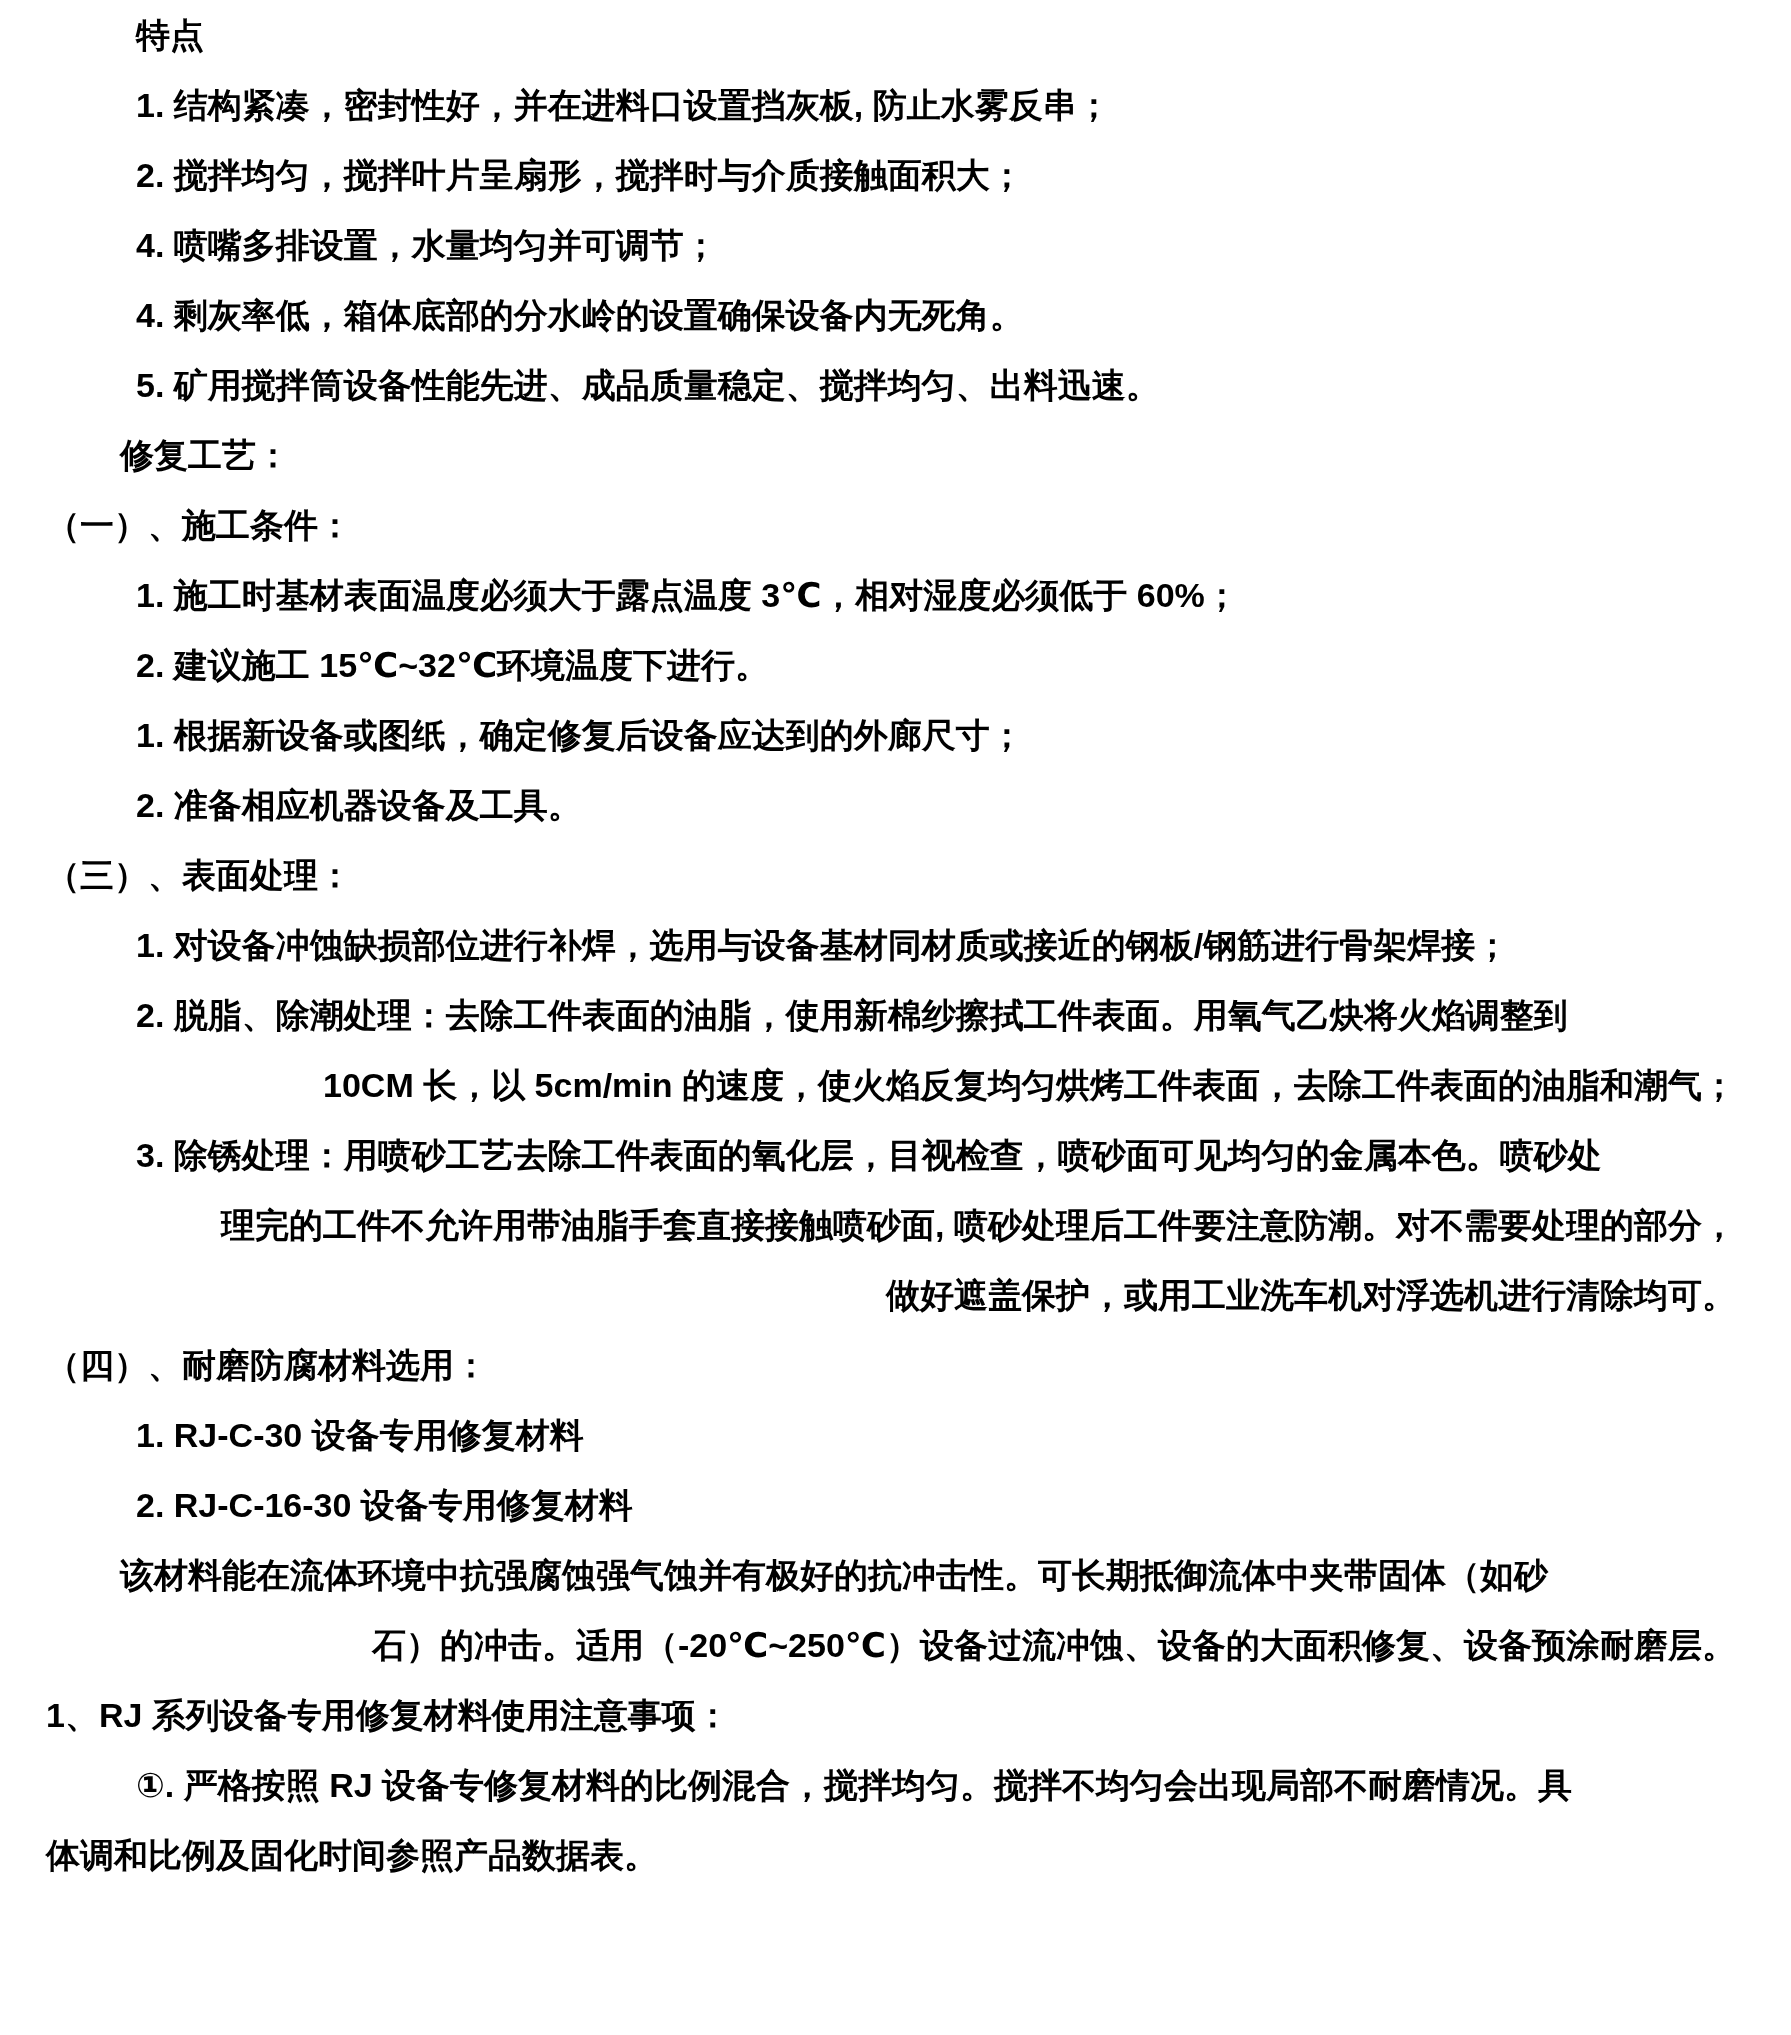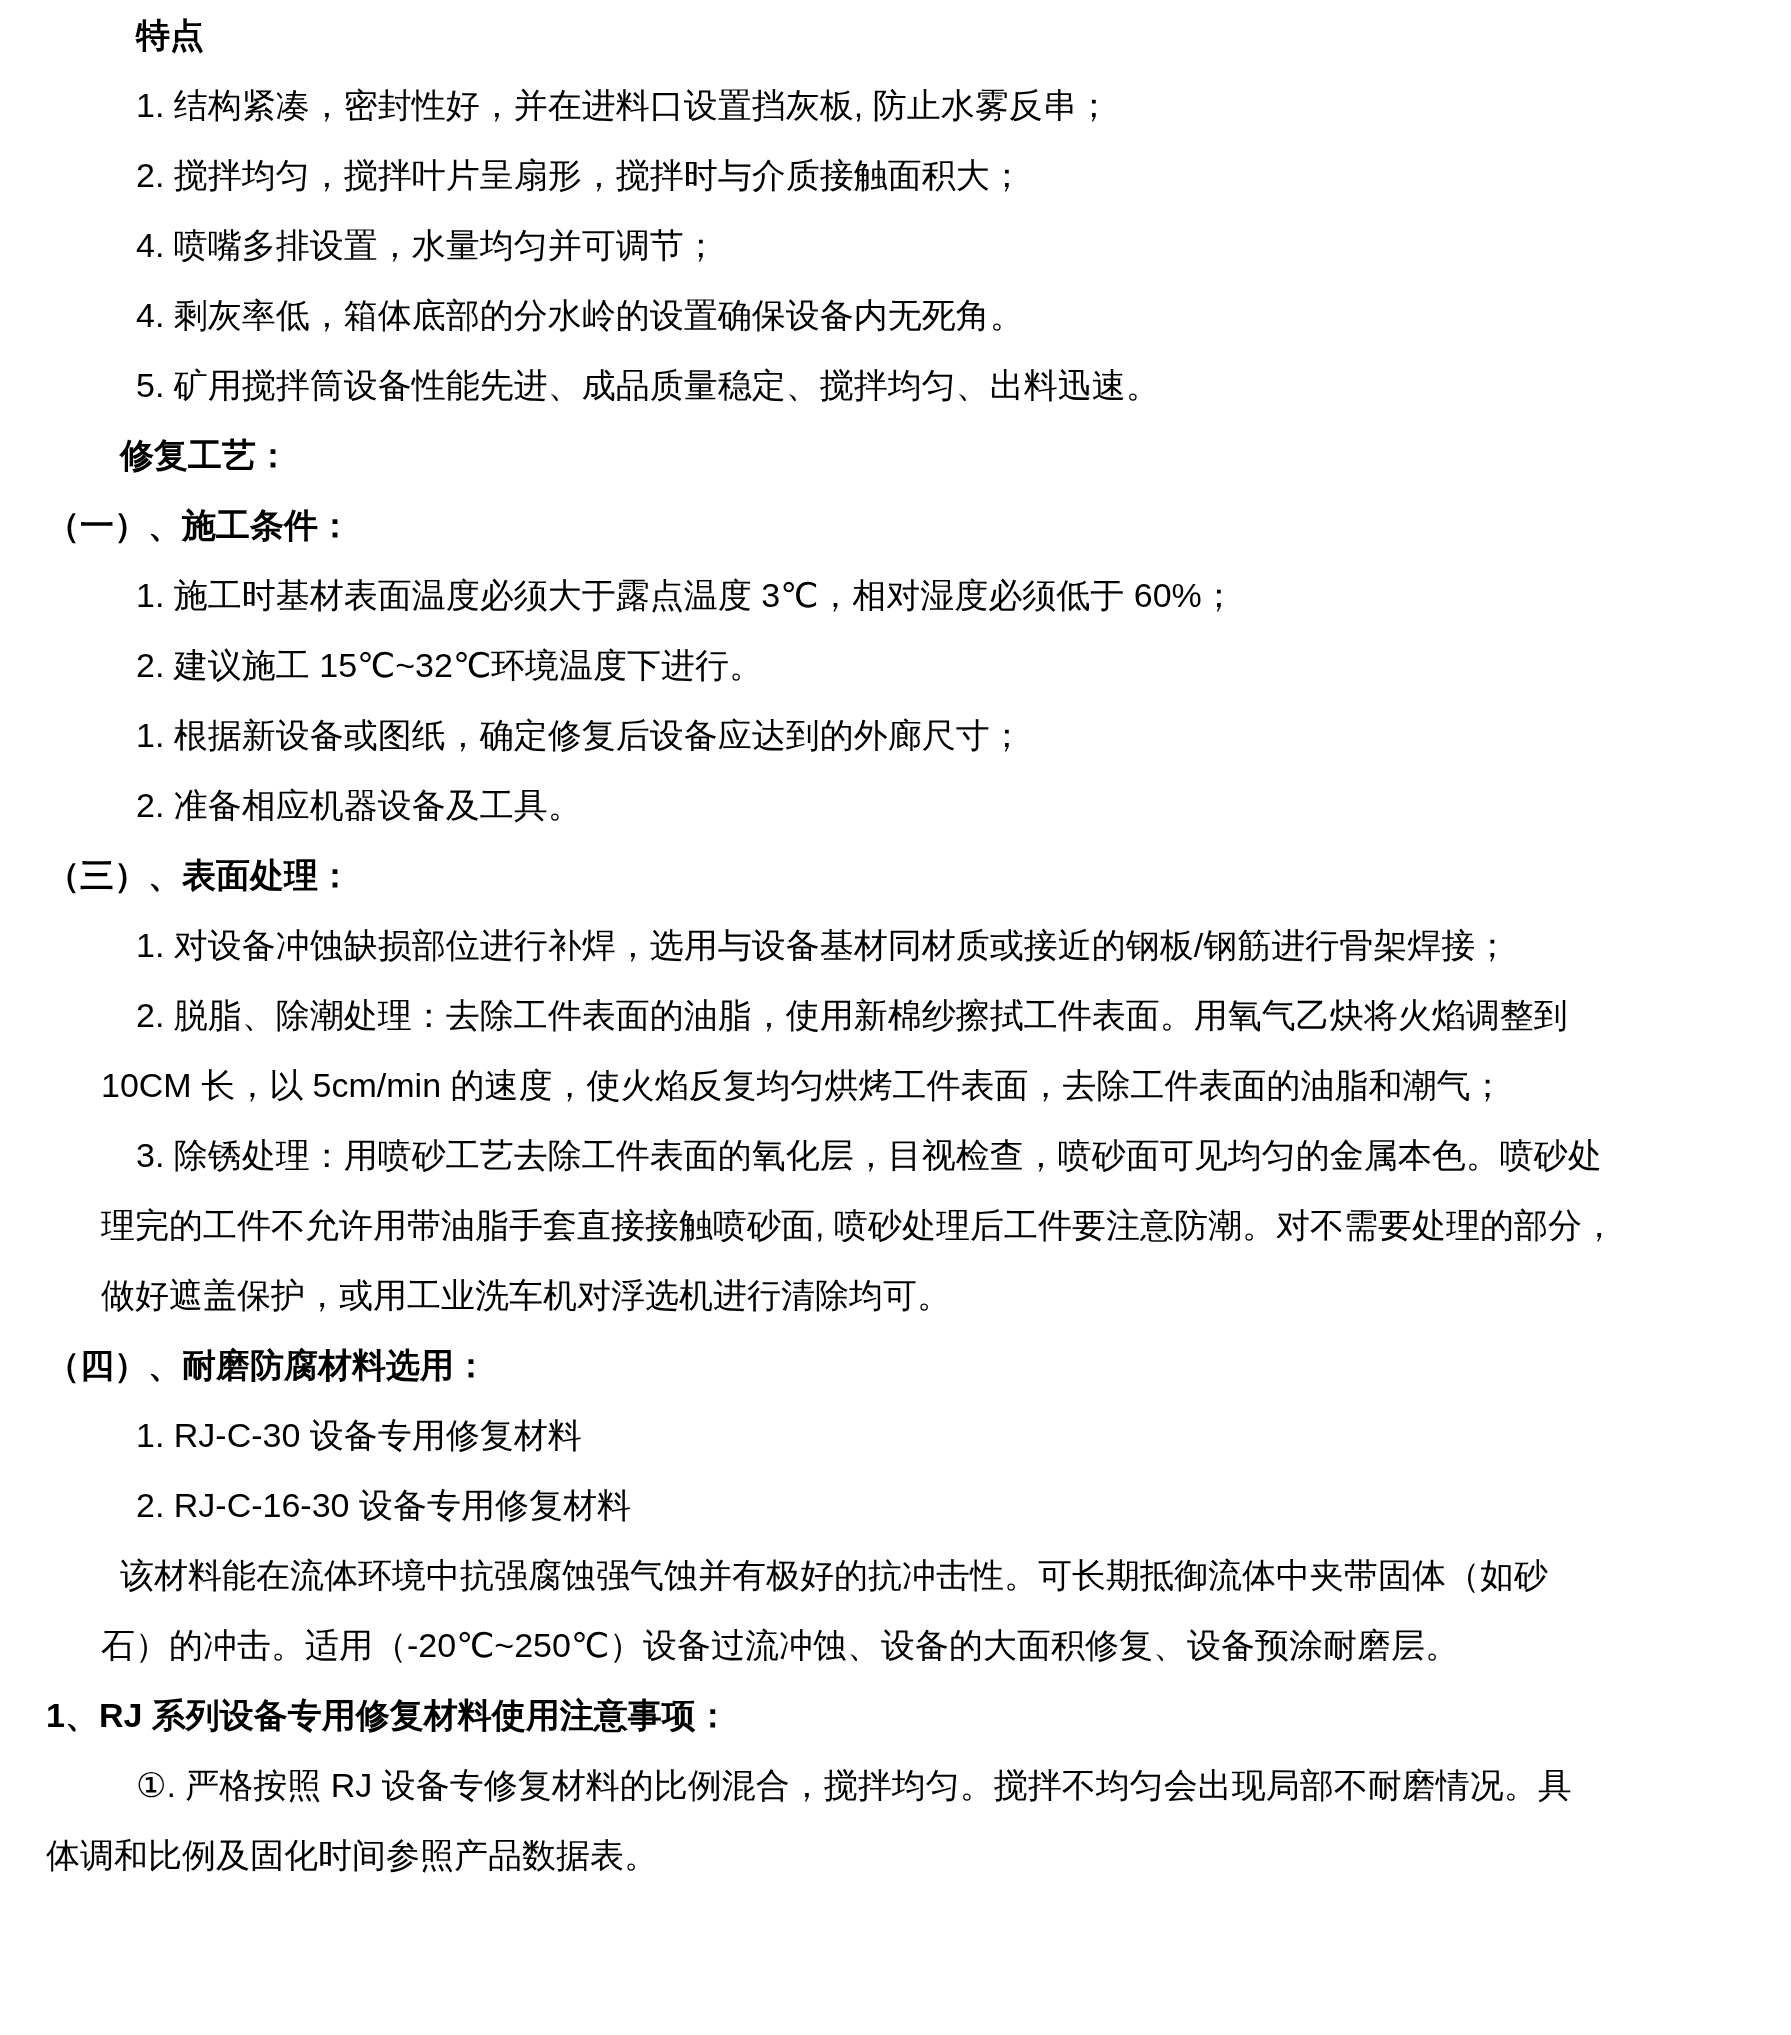--- a/index.html
+++ b/index.html
@@ -25,26 +25,27 @@
     top: 0;
     left: 0;
     width: 1736px;
   }
   .line {
     height: 70px;
     line-height: 70px;
     font-size: 34px;
     white-space: nowrap;
     color: #000000;
+    font-weight: bold;
   }
   .line.bold {
     font-weight: bold;
   }
   
-  .ind0 { padding-left: 101px; }  
+  .ind0 { padding-left: 101px; text-align: right; }  
   .ind1 { padding-left: 46px; }  
   .ind2 { padding-left: 136px; }  
   .ind3 { padding-left: 120px; }  
 </style>
 </head>
 <body style="background: rgb(255, 255, 255);">
 
 <div class="page" style="background: rgb(255, 255, 255); color: rgb(0, 0, 0);">
   <div class="doc" id="doc">
       <div class="line ind2 bold">特点</div>

